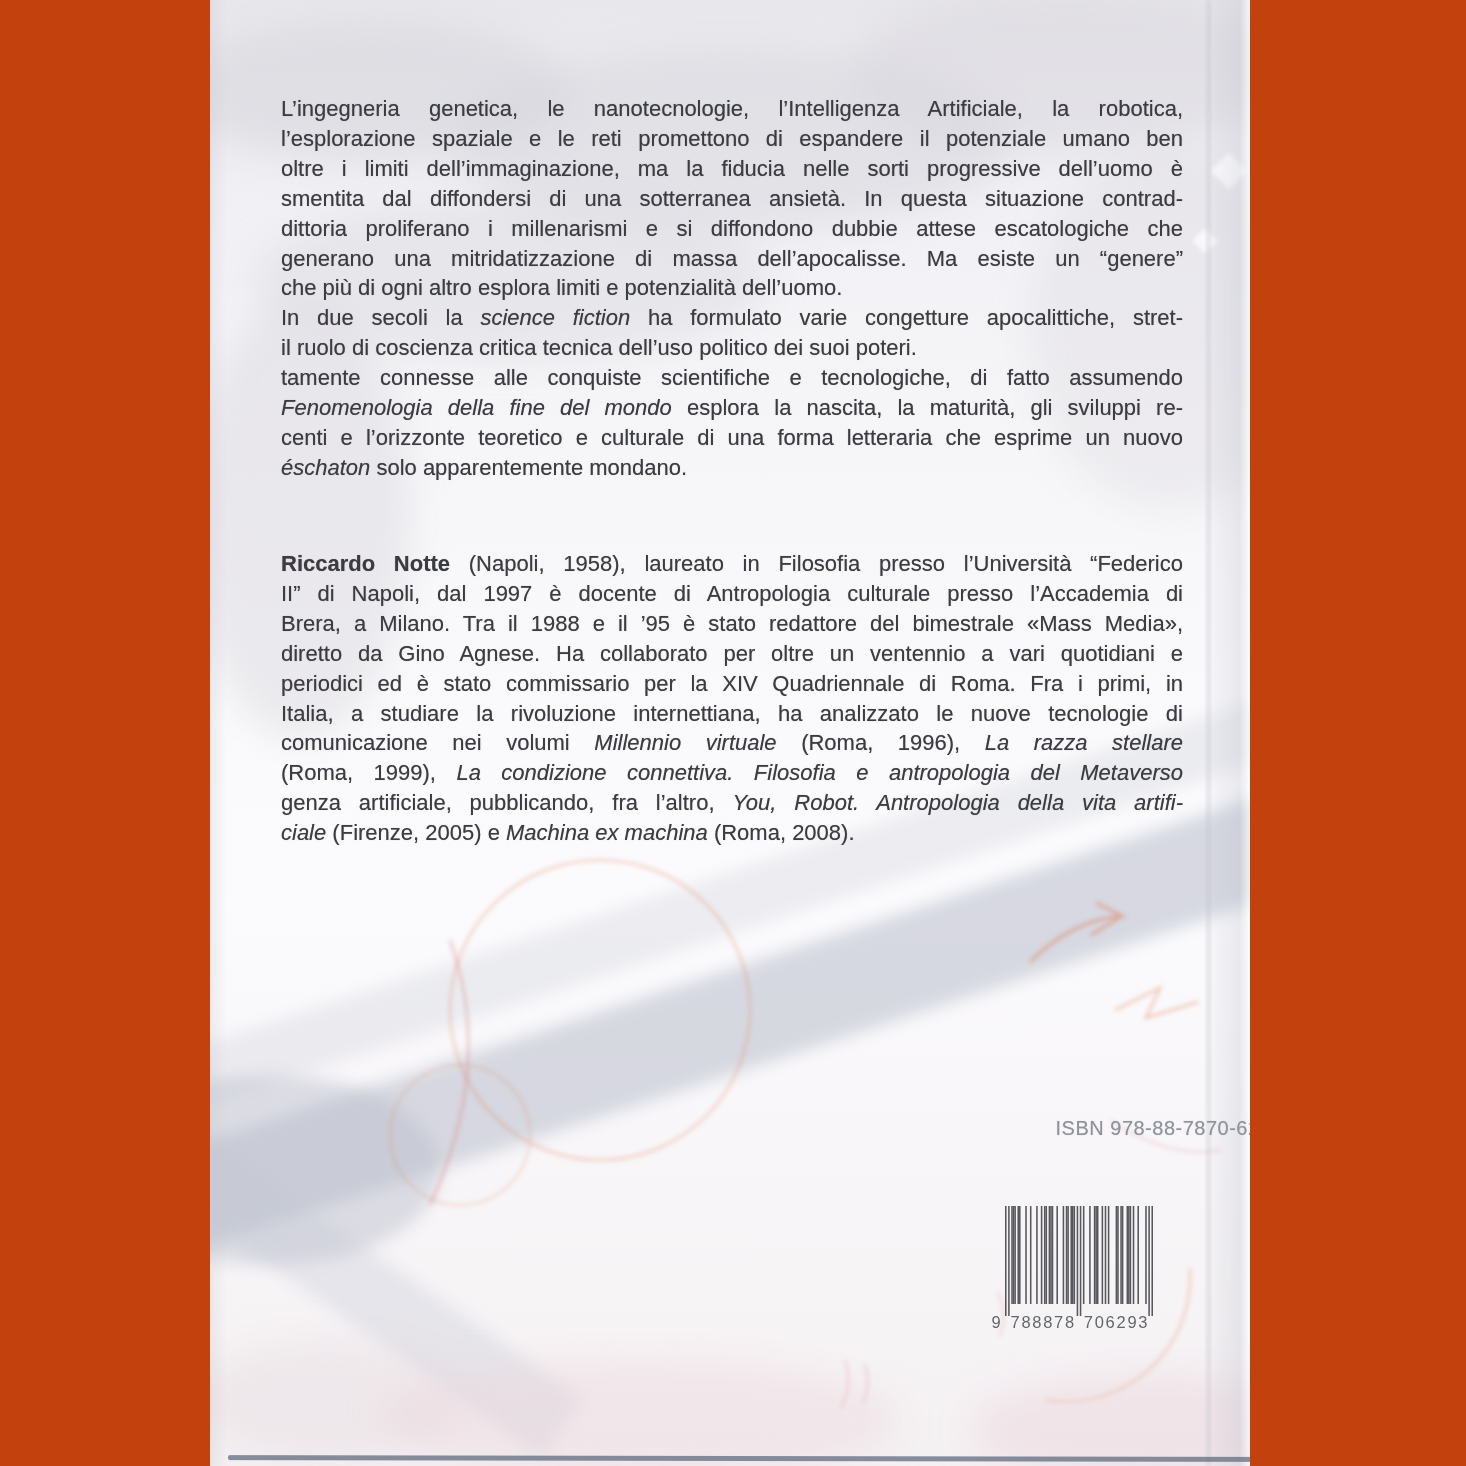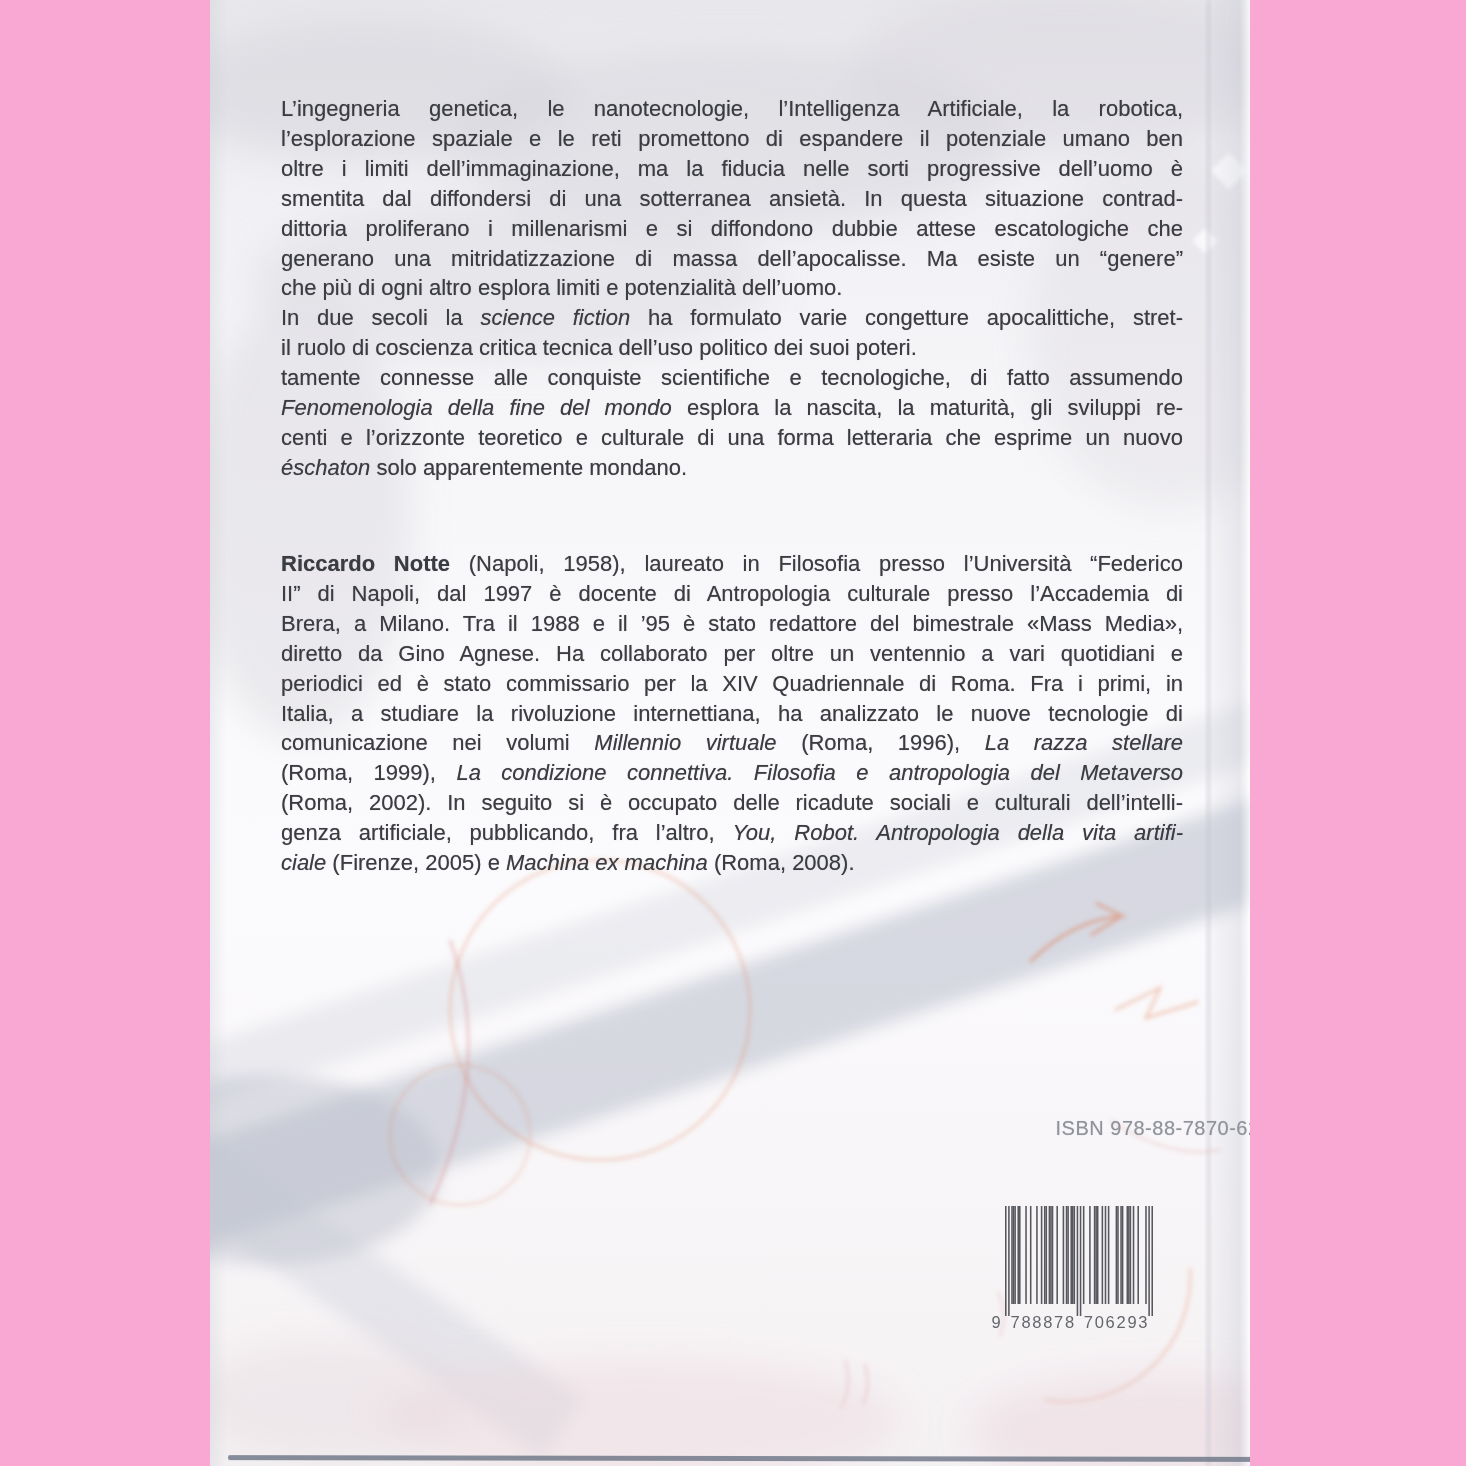--- a/index.html
+++ b/index.html
@@ -1,21 +1,21 @@
 <!DOCTYPE html>
 <html style="--text: #3b3c41; --isbn-label: #8d929b; --barcode-bar: #404249; --digits: #53565c; --bottom-edge: #6b7484; --cover-base: #f4f3f6; --ghost-gray: #c5c9d5; --ghost-orange: #e07a4e;"><head>
 <meta charset="utf-8">
 <title>Book back cover</title>
 <style>
   html,body{margin:0;padding:0;}
   body{
     width:1466px;height:1466px;overflow:hidden;background:#ffffff;
     font-family:"Liberation Sans", sans-serif;
   }
-  .photo{position:relative;width:1466px;height:1466px;background:#f9a8d4;}
+  .photo{position:relative;width:1466px;height:1466px;background:#c2410c;}
 
   
   .cover{
     position:absolute;left:210px;top:0;width:1040px;height:1466px;
     background-color:var(--cover-base,#f4f3f6);
     background-image:linear-gradient(180deg,
       #e8e7eb 0%, #ecebef 6%, #f1f0f4 14%, #f5f4f7 26%,
       #faf9fb 48%, #fbfafc 62%, #f8f6f8 78%, #f6f3f5 92%, #f4f1f3 100%);
     overflow:hidden;
   }
@@ -144,21 +144,20 @@
 
     <div class="textblock bio">
         <div class="tline"><span class="bo">Riccardo Notte</span><span> (Napoli, 1958), laureato in Filosofia presso l’Università “Federico</span></div>
         <div class="tline"><span>II” di Napoli, dal 1997 è docente di Antropologia culturale presso l’Accademia di</span></div>
         <div class="tline"><span>Brera, a Milano. Tra il 1988 e il ’95 è stato redattore del bimestrale «Mass Media»,</span></div>
         <div class="tline"><span>diretto da Gino Agnese. Ha collaborato per oltre un ventennio a vari quotidiani e</span></div>
         <div class="tline"><span>periodici ed è stato commissario per la XIV Quadriennale di Roma. Fra i primi, in</span></div>
         <div class="tline"><span>Italia, a studiare la rivoluzione internettiana, ha analizzato le nuove tecnologie di</span></div>
         <div class="tline"><span>comunicazione nei volumi </span><span class="it">Millennio virtuale</span><span> (Roma, 1996), </span><span class="it">La razza stellare</span></div>
         <div class="tline"><span>(Roma, 1999), </span><span class="it">La condizione connettiva. Filosofia e antropologia del Metaverso</span></div>
-        <div class="tline"><span>(Roma, 2002). In seguito si è occupato delle ricadute sociali e culturali dell’intelli-</span></div>
         <div class="tline"><span>genza artificiale, pubblicando, fra l’altro, </span><span class="it">You, Robot. Antropologia della vita artifi-</span></div>
         <div class="tline tline-end"><span class="it">ciale</span><span> (Firenze, 2005) e </span><span class="it">Machina ex machina</span><span> (Roma, 2008).</span></div>
       </div>
 
     <div class="isbn-block">
       <div class="isbn-label">ISBN 978-88-7870-629-3</div>
     </div>
     <svg id="barcode-svg" class="barcode-svg" width="170" height="130" viewBox="-16 0 170 130">
         <g fill="#404249" opacity=".88">
           <rect x="0.00" y="0" width="1.56" height="110"></rect>

